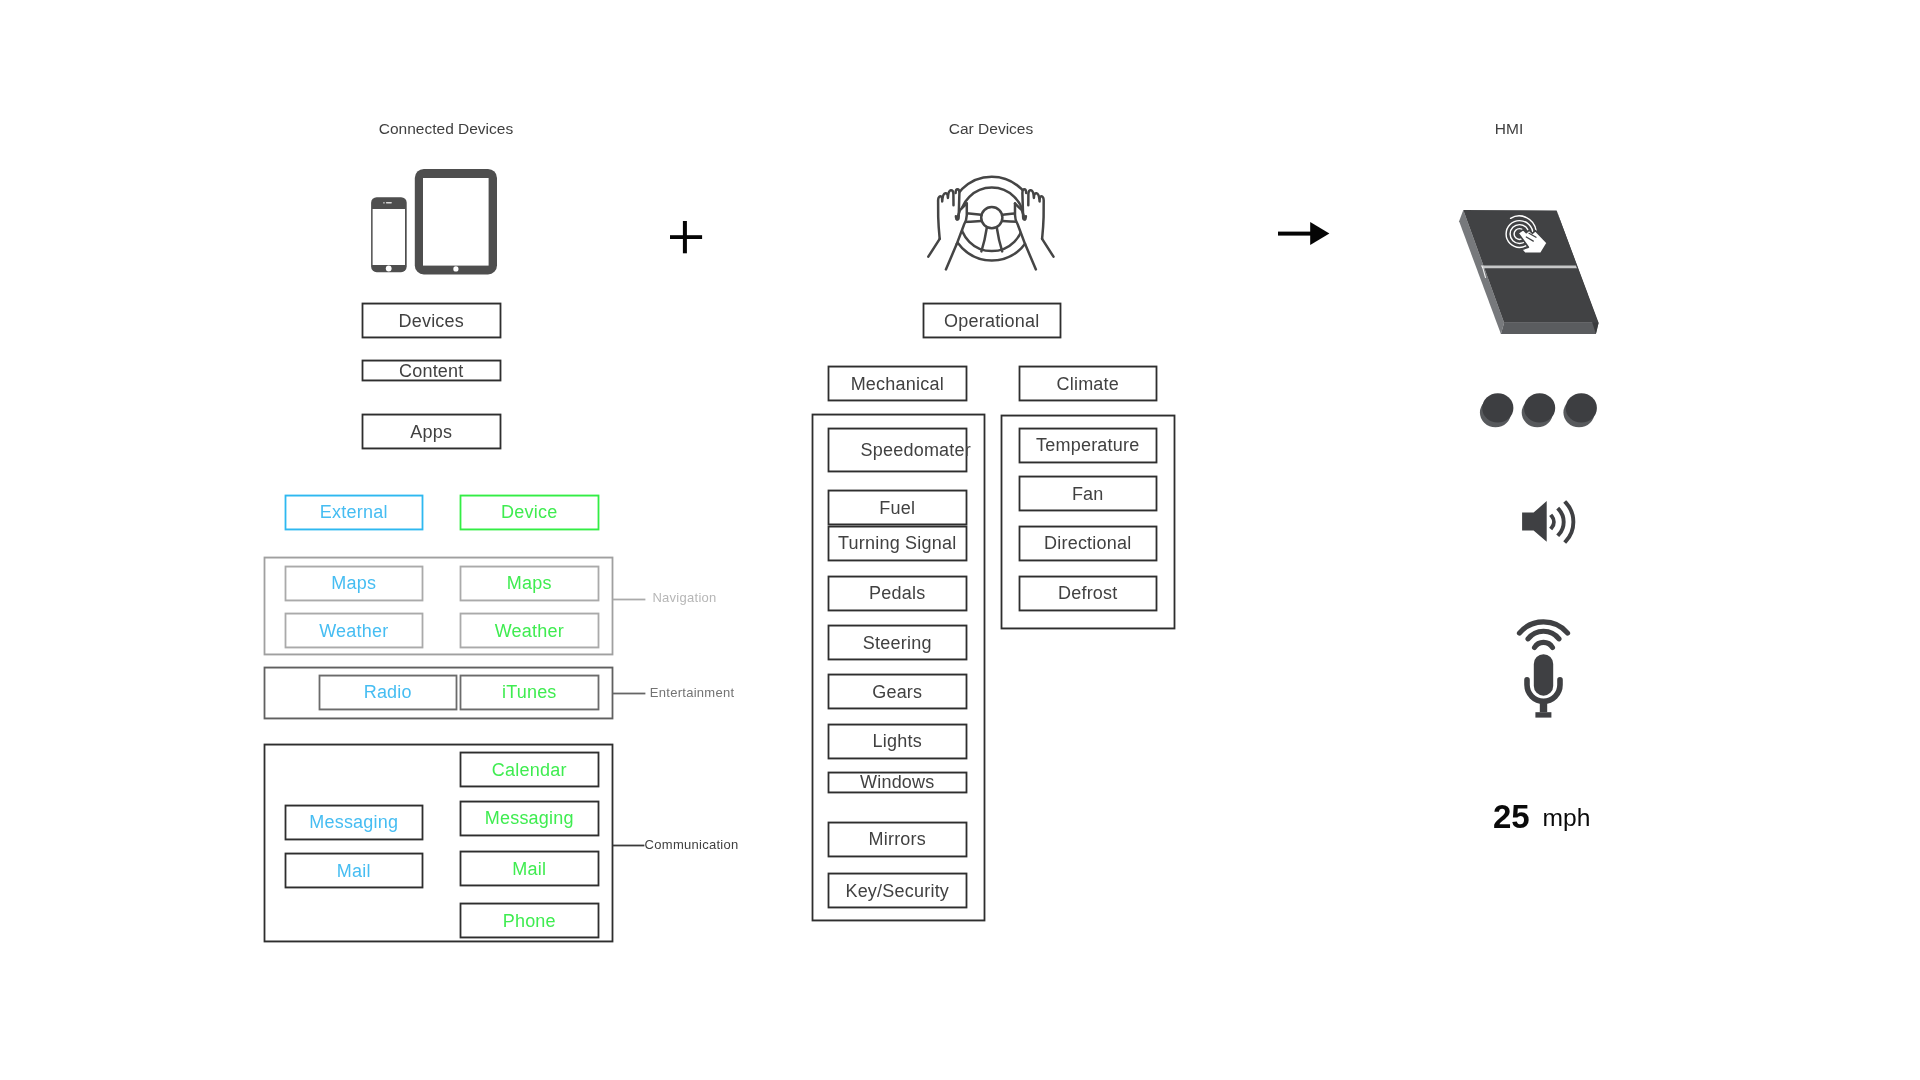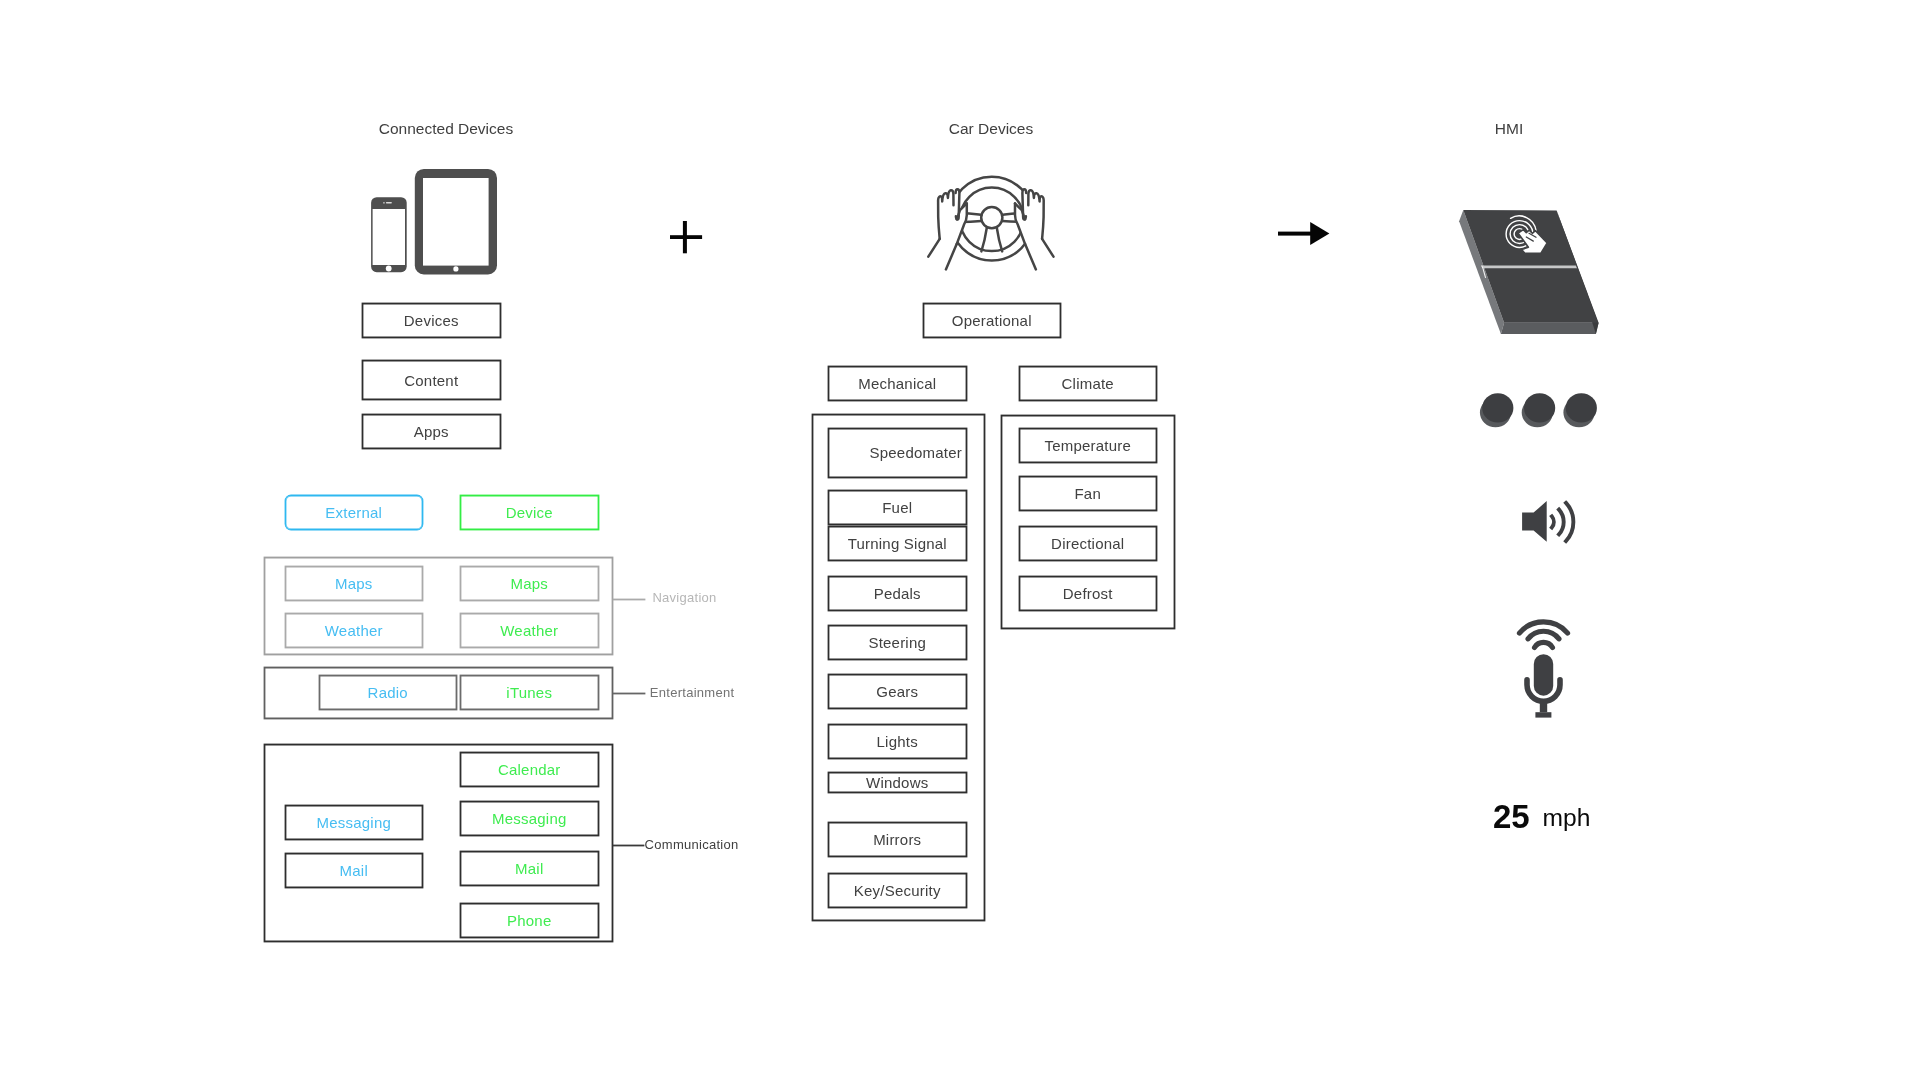--- a/index.html
+++ b/index.html
@@ -9,21 +9,21 @@
        -webkit-font-smoothing:antialiased;}
   #stage{position:absolute;left:0;top:0;width:1920px;height:1080px;
          transform:translateZ(0);}
   .coltitle{position:absolute;font-size:15.5px;color:#3f3f3f;
             white-space:nowrap;text-align:center;font-weight:400;}
   
   .box{position:absolute;box-sizing:border-box;--bc:#2e2e2e;
        border:1px solid var(--bc);
        box-shadow:inset 0 0 0 .4px var(--bc), 0 0 0 .4px var(--bc);
        display:flex;align-items:center;justify-content:center;
-       font-size:15px;color:#414141;background:#fff;white-space:nowrap;
+       font-size:18px;color:#414141;background:#fff;white-space:nowrap;
        line-height:1;letter-spacing:0.22px;text-align:center;}
   .group{position:absolute;box-sizing:border-box;--bc:#2e2e2e;
          border:1px solid var(--bc);
          box-shadow:inset 0 0 0 .4px var(--bc), 0 0 0 .4px var(--bc);
          background:transparent;}
   .glabel{position:absolute;font-size:13px;white-space:nowrap;line-height:1;letter-spacing:0.28px;}
   .gline{position:absolute;height:0;--bc:#555;border-top:1px solid var(--bc);
          box-shadow:0 0 0 .4px var(--bc);}
   svg{display:block;}
 </style>
@@ -64,24 +64,24 @@
       <rect x="7.6" y="44" width="32.4" height="56" fill="#ffffff"></rect>
 
       <circle cx="23.7" cy="103.5" r="2.9" fill="#ffffff"></circle>
 
       <rect x="20.9" y="37.1" width="6.0" height="1.5" rx="0.75" fill="#d8d8d8"></rect>
       <rect x="18.0" y="37.2" width="1.9" height="1.3" rx="0.65" fill="#d8d8d8"></rect>
     </svg>
   </div>
 
   <div class="box" style="left:362px;top:303px;width:138.5px;height:35px;">Devices</div>
-  <div class="box" style="left:362px;top:360px;width:138.5px;height:40px;">Content</div>
+  <div class="box" style="left:362px;top:360px;width:138.5px;height:21px;">Content</div>
   <div class="box" style="left:362px;top:414px;width:138.5px;height:35px;">Apps</div>
 
-  <div class="box" style="left:284.5px;top:494.9px;width:138.5px;height:35px;--bc:#2eb8f0;color:#46bdf2;border-radius:6px;">External</div>
+  <div class="box" style="left:284.5px;top:494.9px;width:138.5px;height:35px;--bc:#2eb8f0;color:#46bdf2;">External</div>
   <div class="box" style="left:460px;top:494.9px;width:138.5px;height:35px;--bc:#33ed44;color:#3fec50;">Device</div>
 
   <div class="group" style="left:263.5px;top:556.5px;width:349.5px;height:98.5px;--bc:#a0a0a0;"></div>
   <div class="box" style="left:284.5px;top:565.5px;width:138.5px;height:35px;--bc:#aaaaaa;color:#46bdf2;">Maps</div>
   <div class="box" style="left:284.5px;top:613px;width:138.5px;height:35px;--bc:#aaaaaa;color:#46bdf2;">Weather</div>
   <div class="box" style="left:460px;top:565.5px;width:138.5px;height:35px;--bc:#aaaaaa;color:#3fec50;">Maps</div>
   <div class="box" style="left:460px;top:613px;width:138.5px;height:35px;--bc:#aaaaaa;color:#3fec50;">Weather</div>
   <div class="gline" style="left:613px;top:598.9px;width:32px;--bc:#aaaaaa;"></div>
   <div class="glabel" style="left:652.4px;top:590.8px;color:#b6b6b6;">Navigation</div>
 
@@ -172,21 +172,21 @@
           <path d="M31.7 72.1 L20.9 97.4"></path>
         </g>
       </g>
     </svg>
   </div>
 
   <div class="box" style="left:922.5px;top:303px;width:138.5px;height:35px;">Operational</div>
 
   <div class="box" style="left:828px;top:366px;width:138.5px;height:35px;">Mechanical</div>
   <div class="group" style="left:811.5px;top:414.4px;width:173.7px;height:507px;"></div>
-  <div class="box" style="left:828px;top:427.6px;width:138.5px;height:50px;padding-left:37px;">Speedomater</div>
+  <div class="box" style="left:828px;top:427.6px;width:138.5px;height:44px;padding-left:37px;">Speedomater</div>
   <div class="box" style="left:828px;top:490px;width:138.5px;height:35px;">Fuel</div>
   <div class="box" style="left:828px;top:525.6px;width:138.5px;height:35px;">Turning Signal</div>
   <div class="box" style="left:828px;top:575.6px;width:138.5px;height:35px;">Pedals</div>
   <div class="box" style="left:828px;top:625.3px;width:138.5px;height:35px;">Steering</div>
   <div class="box" style="left:828px;top:674.2px;width:138.5px;height:35px;">Gears</div>
   <div class="box" style="left:828px;top:723.8px;width:138.5px;height:35px;">Lights</div>
   <div class="box" style="left:828px;top:771.5px;width:138.5px;height:21px;">Windows</div>
   <div class="box" style="left:828px;top:821.6px;width:138.5px;height:35px;">Mirrors</div>
   <div class="box" style="left:828px;top:873px;width:138.5px;height:35px;">Key/Security</div>
 

